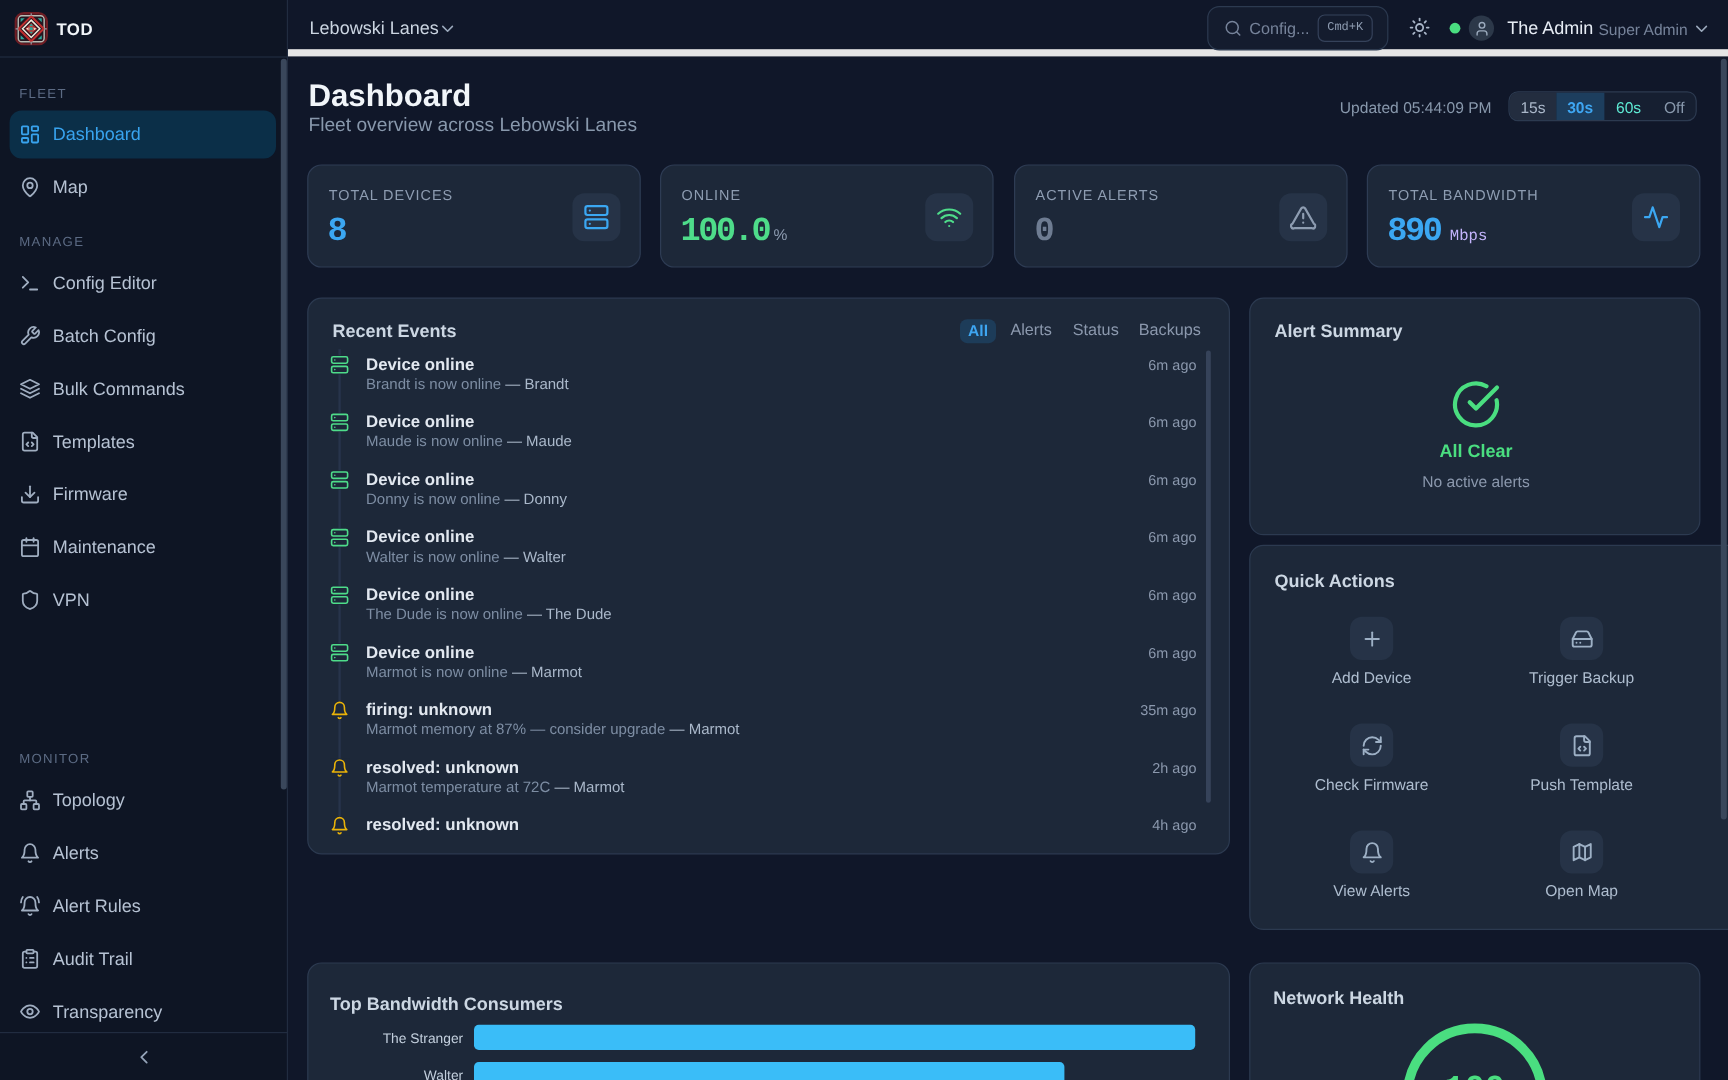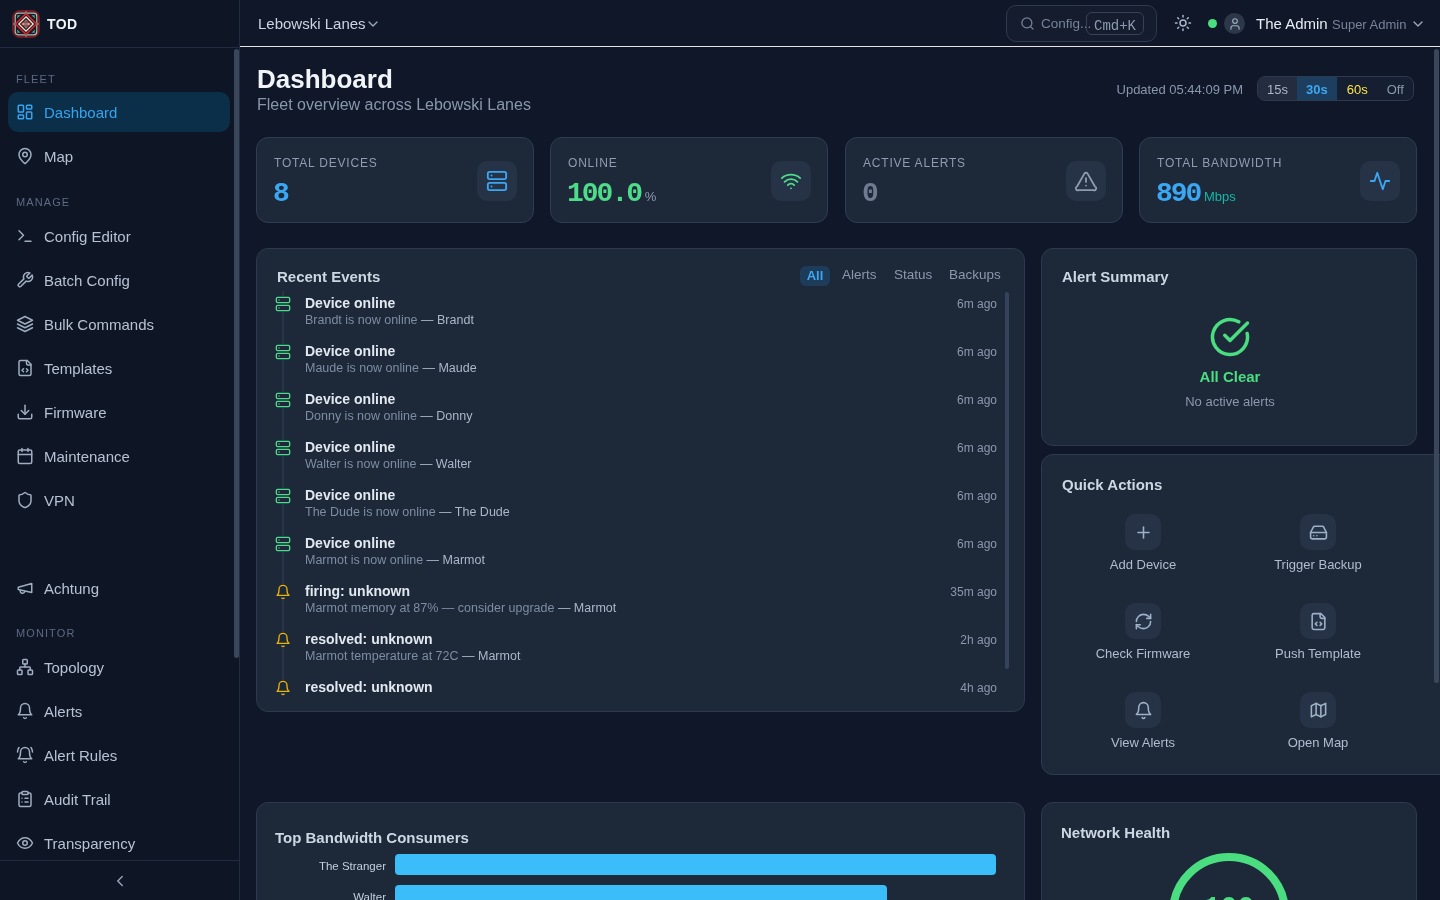--- a/index.html
+++ b/index.html
@@ -8,21 +8,21 @@
 .abs{position:absolute}
 svg{display:block}
 
 #side{position:absolute;left:0;top:0;width:240px;height:900px;background:#0e1524;border-right:1px solid #212c40}
 .slabel{position:absolute;left:16px;font-size:11px;font-weight:400;letter-spacing:1.1px;color:#5c6b84}
 .nav{position:absolute;left:8px;width:222px;height:40px;border-radius:10px;display:flex;align-items:center;color:#b6c2d3;font-size:15px}
 .nav svg{width:18px;height:18px;margin:0 10px 0 8px;color:#9fadc0;flex:none}
 .nav.act{background:#0b2f48;color:#38a3ee}
 .nav.act svg{color:#38a3ee}
 
-#top{position:absolute;left:240px;top:0;width:1200px;height:47px;border-bottom:1px solid #e5e5e5}
+#top{position:absolute;left:240px;top:0;width:1200px;height:47px;border-bottom:6px solid #e5e5e5}
 
 .card{position:absolute;top:137px;width:278px;height:86px;background:#1d2839;border:1px solid #2e3c54;border-radius:12px}
 .clabel{position:absolute;left:17px;top:18px;font-size:12px;letter-spacing:.8px;color:#8e9db2}
 .cval{position:absolute;left:16px;top:40px;font-family:"Liberation Mono",monospace;font-size:28px;font-weight:700;letter-spacing:-2px}
 .ctile{position:absolute;right:16px;top:23px;width:40px;height:40px;border-radius:10px;background:#263347;display:flex;align-items:center;justify-content:center}
 .panel{position:absolute;background:#1d2839;border:1px solid #2c3a50;border-radius:12px}
 .ptitle{position:absolute;font-size:15px;font-weight:700;color:#ccd7e3}
 .thumb{position:absolute;border-radius:3px;background:#3a475b}
 </style>
 </head>
@@ -87,24 +87,20 @@
       </svg>Firmware</div>
  <div class="nav" style="top:436px"><svg viewBox="0 0 24 24" fill="none" stroke="currentColor" stroke-width="2" stroke-linecap="round" stroke-linejoin="round">
         <rect x="3" y="4" width="18" height="18" rx="2"></rect>
         <line x1="16" y1="2" x2="16" y2="6"></line>
         <line x1="8" y1="2" x2="8" y2="6"></line>
         <line x1="3" y1="10" x2="21" y2="10"></line>
       </svg>Maintenance</div>
  <div class="nav" style="top:480px"><svg viewBox="0 0 24 24" fill="none" stroke="currentColor" stroke-width="2" stroke-linecap="round" stroke-linejoin="round">
         <path d="M20 13c0 5-3.5 7.5-7.66 8.95a1 1 0 0 1-.67-.01C7.5 20.5 4 18 4 13V6a1 1 0 0 1 1-1c2 0 4.5-1.2 6.24-2.72a1.17 1.17 0 0 1 1.52 0C14.51 3.81 17 5 19 5a1 1 0 0 1 1 1z"></path>
       </svg>VPN</div>
- <div class="nav" style="top:568px"><svg viewBox="0 0 24 24" fill="none" stroke="currentColor" stroke-width="2" stroke-linecap="round" stroke-linejoin="round">
-        <path d="m3 11 18-5v12L3 14v-3z"></path>
-        <path d="M11.6 16.8a3 3 0 1 1-5.8-1.6"></path>
-      </svg>Achtung</div>
 
  <div class="slabel" style="top:627px">MONITOR</div>
  <div class="nav" style="top:647px"><svg viewBox="0 0 24 24" fill="none" stroke="currentColor" stroke-width="2" stroke-linecap="round" stroke-linejoin="round">
         <rect x="16" y="16" width="6" height="6" rx="1"></rect>
         <rect x="2" y="16" width="6" height="6" rx="1"></rect>
         <rect x="9" y="2" width="6" height="6" rx="1"></rect>
         <path d="M5 16v-3a1 1 0 0 1 1-1h12a1 1 0 0 1 1 1v3"></path>
         <path d="M12 12V8"></path>
       </svg>Topology</div>
  <div class="nav" style="top:691px"><svg viewBox="0 0 24 24" fill="none" stroke="currentColor" stroke-width="2" stroke-linecap="round" stroke-linejoin="round">
@@ -140,21 +136,21 @@
  <div class="abs" style="left:18px;top:15px;font-size:15px;color:#cbd5e1">Lebowski Lanes</div>
  <svg class="abs" style="left:125px;top:16px" width="16" height="16" viewBox="0 0 24 24" fill="none" stroke="#9aa8bb" stroke-width="2" stroke-linecap="round" stroke-linejoin="round">
       <path d="m6 9 6 6 6-6"></path>
     </svg>
  <div class="abs" style="left:766px;top:5px;width:151px;height:37px;border:1px solid #2c3a50;border-radius:10px;background:#141c2e">
    <svg class="abs" style="left:13px;top:10px" width="15" height="15" viewBox="0 0 24 24" fill="none" stroke="#76839a" stroke-width="2" stroke-linecap="round" stroke-linejoin="round">
         <circle cx="11" cy="11" r="8"></circle>
         <path d="m21 21-4.3-4.3"></path>
       </svg>
    <div class="abs" style="left:34px;top:10px;font-size:13.5px;color:#76839a">Config...</div>
-   <div class="abs" style="right:12px;top:6px;height:23px;padding:5px 7px;border:1px solid #35425a;border-radius:6px;font-family:'Liberation Mono',monospace;font-size:14px;color:#8d9bb0">Cmd+K</div>
+   <div class="abs" style="right:12px;top:6px;height:23px;padding:5px 7px;border:1px solid #35425a;border-radius:6px;font-family:'Liberation Mono',monospace;font-size:10px;color:#8d9bb0">Cmd+K</div>
  </div>
  <svg class="abs" style="left:934px;top:14px" width="18" height="18" viewBox="0 0 24 24" fill="none" stroke="#a9b6c8" stroke-width="2" stroke-linecap="round" stroke-linejoin="round">
       <circle cx="12" cy="12" r="4"></circle>
       <path d="M12 2v2"></path>
       <path d="M12 20v2"></path>
       <path d="m4.93 4.93 1.41 1.41"></path>
       <path d="m17.66 17.66 1.41 1.41"></path>
       <path d="M2 12h2"></path>
       <path d="M20 12h2"></path>
       <path d="m6.34 17.66-1.41 1.41"></path>
@@ -172,21 +168,21 @@
  <svg class="abs" style="left:1170px;top:16px" width="16" height="16" viewBox="0 0 24 24" fill="none" stroke="#9aa8bb" stroke-width="2" stroke-linecap="round" stroke-linejoin="round">
       <path d="m6 9 6 6 6-6"></path>
     </svg>
 </div>
 <div class="abs" style="left:257px;top:64px;font-size:26px;font-weight:700;color:#f1f5f9">Dashboard</div>
 <div class="abs" style="left:257px;top:96px;font-size:16px;color:#8898ac">Fleet overview across Lebowski Lanes</div>
 <div class="abs" style="left:1020px;top:82px;width:223px;text-align:right;font-size:13px;color:#8898ac">Updated 05:44:09 PM</div>
 <div id="seg" class="abs" style="left:1257px;top:76px;height:25px;border:1px solid #2c3a50;border-radius:8px;background:#161f31;display:flex;overflow:hidden;font-size:13px;line-height:17px">
  <div style="padding:4px 9px;background:#232d3f;color:#aab7c9">15s</div>
  <div style="padding:4px 9px;background:#1d3e5e;color:#3ea6f2;font-weight:700">30s</div>
- <div style="padding:4px 10px;color:#fde047">60s</div>
+ <div style="padding:4px 10px;color:#5eead4">60s</div>
  <div style="padding:4px 9px;color:#8898ac">Off</div>
 </div>
 
 <div class="card" style="left:256px">
  <div class="clabel">TOTAL DEVICES</div>
  <div class="cval" style="color:#3ba7f2">8</div>
  <div class="ctile">
       <svg width="22" height="22" viewBox="0 0 24 24" fill="none" stroke="#3ba7f2" stroke-width="2" stroke-linecap="round" stroke-linejoin="round">
         <rect x="2" y="2" width="20" height="8" rx="2"></rect>
         <rect x="2" y="14" width="20" height="8" rx="2"></rect>
@@ -213,21 +209,21 @@
  <div class="ctile">
       <svg width="22" height="22" viewBox="0 0 24 24" fill="none" stroke="#8d9cb1" stroke-width="2" stroke-linecap="round" stroke-linejoin="round">
         <path d="m21.73 18-8-14a2 2 0 0 0-3.48 0l-8 14A2 2 0 0 0 4 22h16a2 2 0 0 0 1.73-4Z"></path>
         <path d="M12 9v4"></path>
         <path d="M12 17h.01"></path>
       </svg>
     </div>
 </div>
 <div class="card" style="left:1139px">
  <div class="clabel">TOTAL BANDWIDTH</div>
- <div class="cval" style="color:#3ba7f2">890<span style="font-family:Liberation Sans, sans-serif;font-size:13px;font-weight:400;color:#14b8a6;letter-spacing:0"> Mbps</span></div>
+ <div class="cval" style="color:#3ba7f2">890<span style="font-family:Liberation Mono, monospace;font-size:13px;font-weight:400;color:#c4b5fd;letter-spacing:0"> Mbps</span></div>
  <div class="ctile">
       <svg width="22" height="22" viewBox="0 0 24 24" fill="none" stroke="#3ba7f2" stroke-width="2" stroke-linecap="round" stroke-linejoin="round">
         <polyline points="22 12 18 12 15 21 9 3 6 12 2 12"></polyline>
       </svg>
     </div>
 </div>
 
 <div class="panel" id="events" style="left:256px;top:248px;width:769px;height:464px;overflow:hidden">
  <div class="ptitle" style="left:20px;top:19px">Recent Events</div>
  <div class="abs" style="left:543px;top:17px;width:30px;height:20px;background:#1d3c59;border-radius:6px;color:#3ea6f2;font-size:13px;font-weight:700;text-align:center;line-height:20px">All</div>

